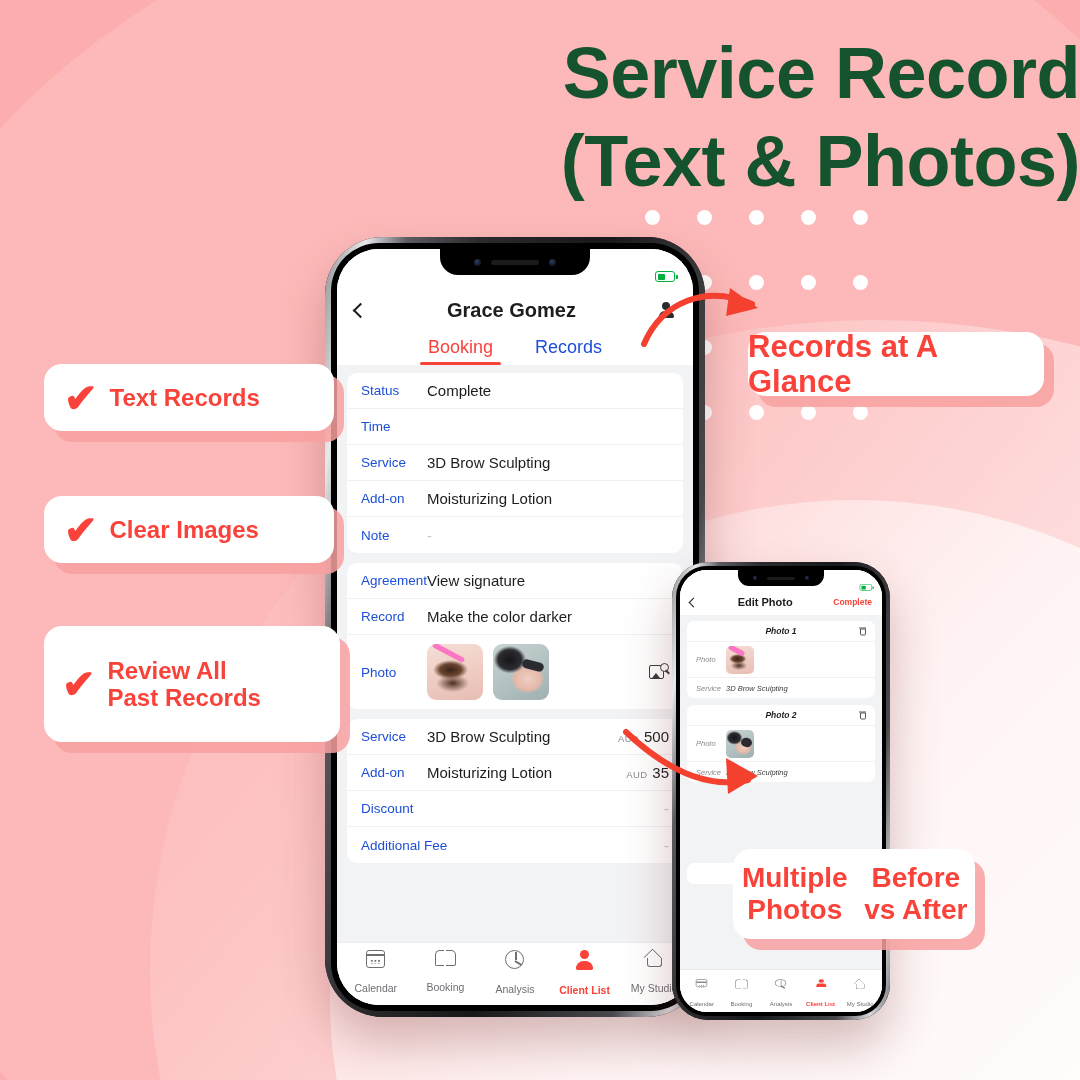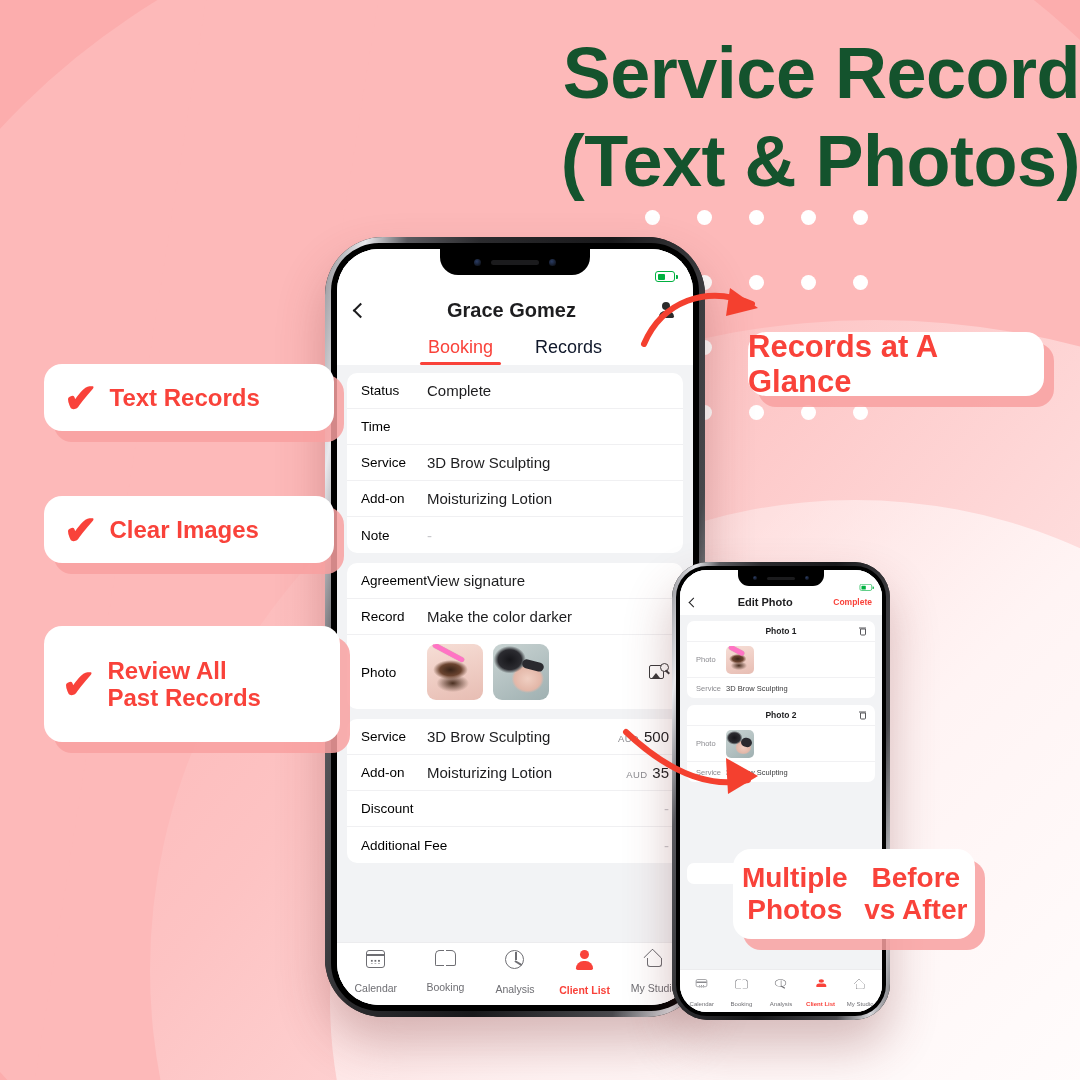--- a/index.html
+++ b/index.html
@@ -186,35 +186,35 @@
     width: 11px; height: 11px;
     border-left: 2.4px solid #1d1d1f; border-bottom: 2.4px solid #1d1d1f;
     transform: rotate(45deg);
   }
   .head-title { flex: 1; text-align: center; font-size: 20px; font-weight: bold; color: #1d1d1f; }
   .person-icon { width: 18px; display: flex; flex-direction: column; align-items: center; gap: 1px; }
   .person-icon .h { width: 8px; height: 8px; border-radius: 50%; background: #2b2b2b; }
   .person-icon .b { width: 15px; height: 7px; border-radius: 8px 8px 2px 2px; background: #2b2b2b; }
 
   .tabs { display: flex; justify-content: center; gap: 42px; padding: 8px 0 0; }
-  .tab { font-size: 18px; color: #0f172a; padding-bottom: 7px; position: relative; }
+  .tab { font-size: 18px; color: #1d4ed8; padding-bottom: 7px; position: relative; }
   .tab.active { color: #f9423a; }
   .tab.active::after {
     content: ""; position: absolute; left: -8px; right: -8px; bottom: 0;
     height: 3px; background: #f9423a; border-radius: 2px;
   }
 
   
   .app-body { flex: 1; overflow: hidden; padding: 8px 10px 0; }
   .card {
     background: #fff; border-radius: 10px; margin-bottom: 10px; overflow: hidden;
   }
   .row { display: flex; align-items: center; min-height: 36px; padding: 0 14px; border-bottom: 1px solid #f0f0f2; }
   .row:last-child { border-bottom: none; }
-  .row .lbl { width: 66px; flex: 0 0 66px; color: #000000; font-size: 13.5px; }
+  .row .lbl { width: 66px; flex: 0 0 66px; color: #1d4ed8; font-size: 13.5px; }
   .row .val { color: #1d1d1f; font-size: 15px; }
   .row .val.muted { color: #c8c8cc; }
   .row .amount { margin-left: auto; font-size: 15px; color: #1d1d1f; display: flex; align-items: baseline; gap: 5px; }
   .row .amount .cur { font-size: 9.5px; color: #8b8b90; letter-spacing: .3px; }
   .row .amount.dash { color: #c8c8cc; }
 
   .photo-row { align-items: center; min-height: 74px; }
   .thumbs { display: flex; gap: 10px; }
   .thumb { width: 56px; height: 56px; border-radius: 9px; overflow: hidden; position: relative; }
   .img-search-icon { margin-left: auto; width: 20px; height: 18px; position: relative; }
@@ -281,21 +281,21 @@
   .ic-home .rf { position:absolute; left:2px; top:1px; width:13px;height:13px; border-left:1.8px solid #6e6e73;border-top:1.8px solid #6e6e73; transform:rotate(45deg); border-radius:2px 0 0 0;}
   .ic-home .wl { position:absolute; left:2.5px; top:8px; width:15px; height:9px; border:1.8px solid #6e6e73; border-top:none; border-radius:0 0 3px 3px;}
 
   
   .app2 { position:absolute; inset:0; display:flex; flex-direction:column; background:#f2f3f5; font-size:9px; }
   .app2-head { background:#fff; padding: 26px 10px 7px; display:flex; align-items:center; }
   .app2-head .bk { width:7px;height:7px;border-left:1.7px solid #1d1d1f;border-bottom:1.7px solid #1d1d1f;transform:rotate(45deg); }
   .app2-head .ti2 { flex:1; text-align:center; font-size:11px; font-weight:bold; color:#1d1d1f; }
   .app2-head .cp { font-size:8.5px; color:#f9423a; font-weight:bold; }
   .app2-body { flex:1; padding: 6px 7px 0; overflow:hidden; }
-  .card2 { background:#fff; border-radius:7px; margin-bottom:7px; overflow:hidden; }
+  .card2 { background:#fff; border-radius:7px; margin-bottom:7px; overflow:hidden;font-style:italic; }
   .r2 { display:flex; align-items:center; padding: 0 9px; min-height:20px; border-bottom:1px solid #f1f1f3; }
   .r2:last-child { border-bottom:none; }
   .r2 .l2 { width:30px; flex:0 0 30px; color:#8b8b90; font-size:7.5px; }
   .r2 .v2 { color:#3a3a3c; font-size:7.5px; }
   .r2.hdr { justify-content:center; position:relative; min-height:21px; }
   .r2.hdr .t2 { font-size:8.5px; font-weight:bold; color:#1d1d1f; }
   .trash { position:absolute; right:9px; top:50%; transform:translateY(-50%); width:7px; height:9px; }
   .trash .bd { position:absolute; left:0.5px; top:2px; width:6px; height:7px; border:1.1px solid #58585c; border-radius:0 0 1.5px 1.5px; }
   .trash .ld { position:absolute; left:0; top:0.6px; width:7px; height:1.1px; background:#58585c; }
   .r2.ph { min-height:36px; }

